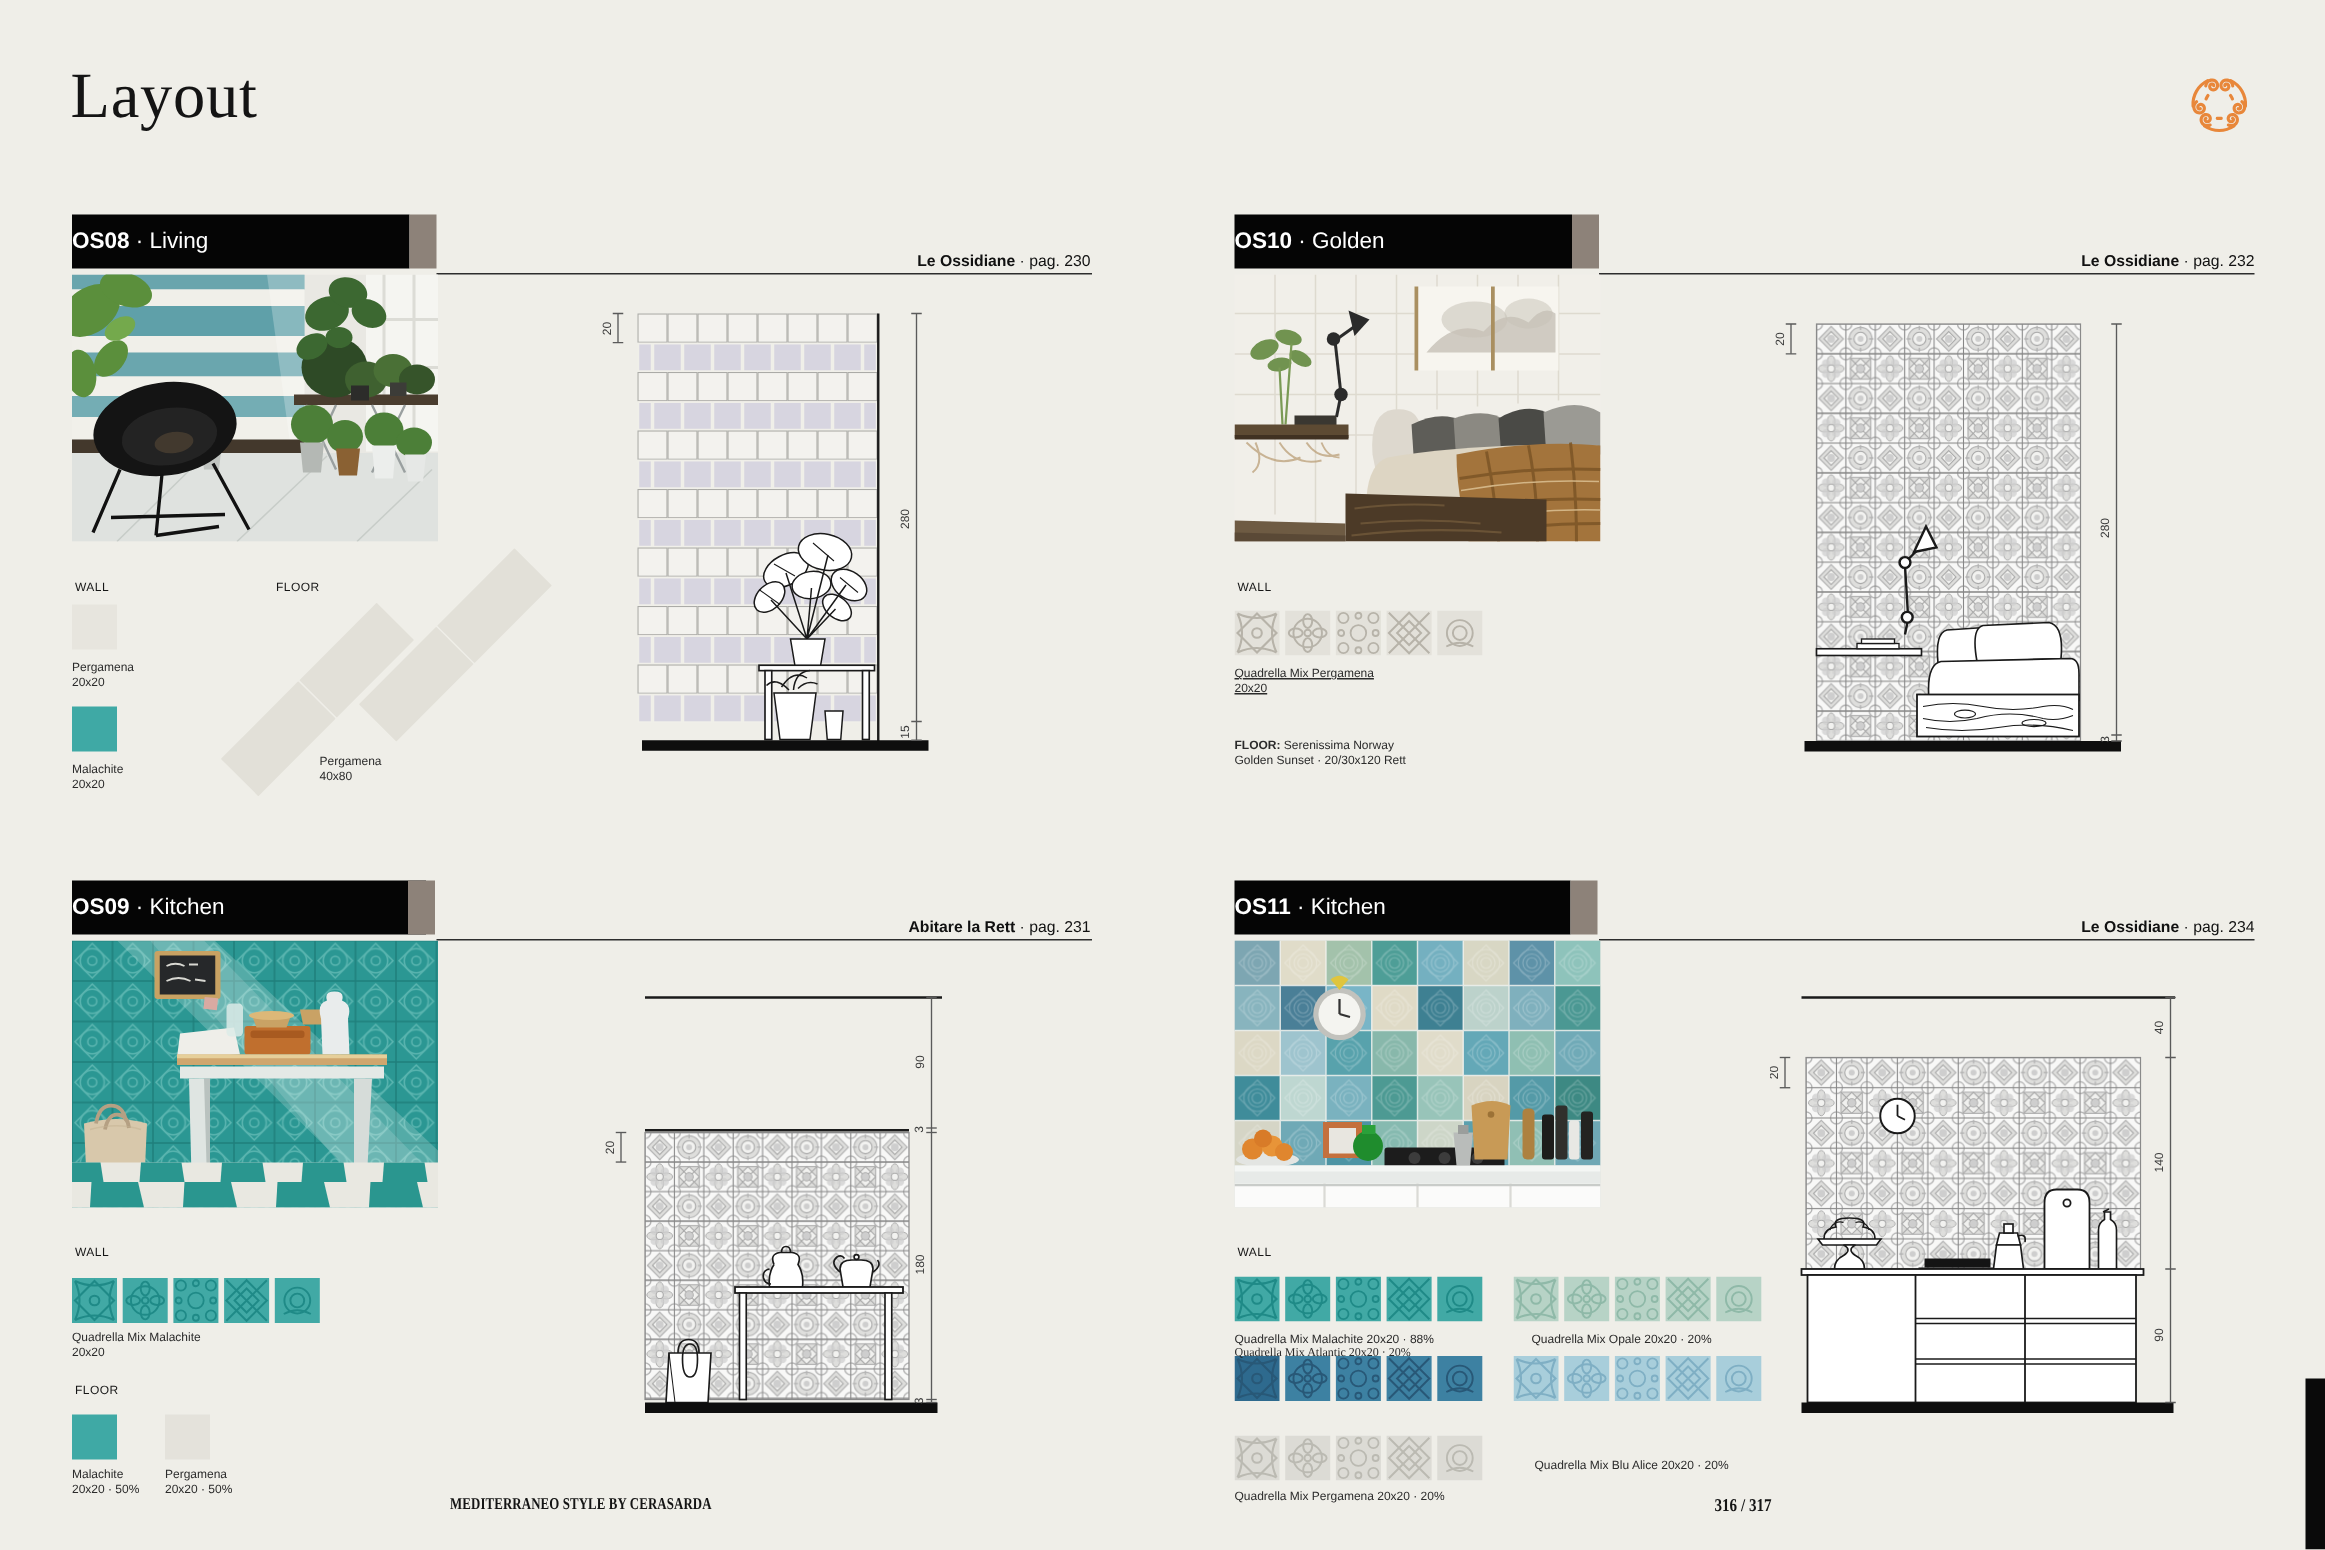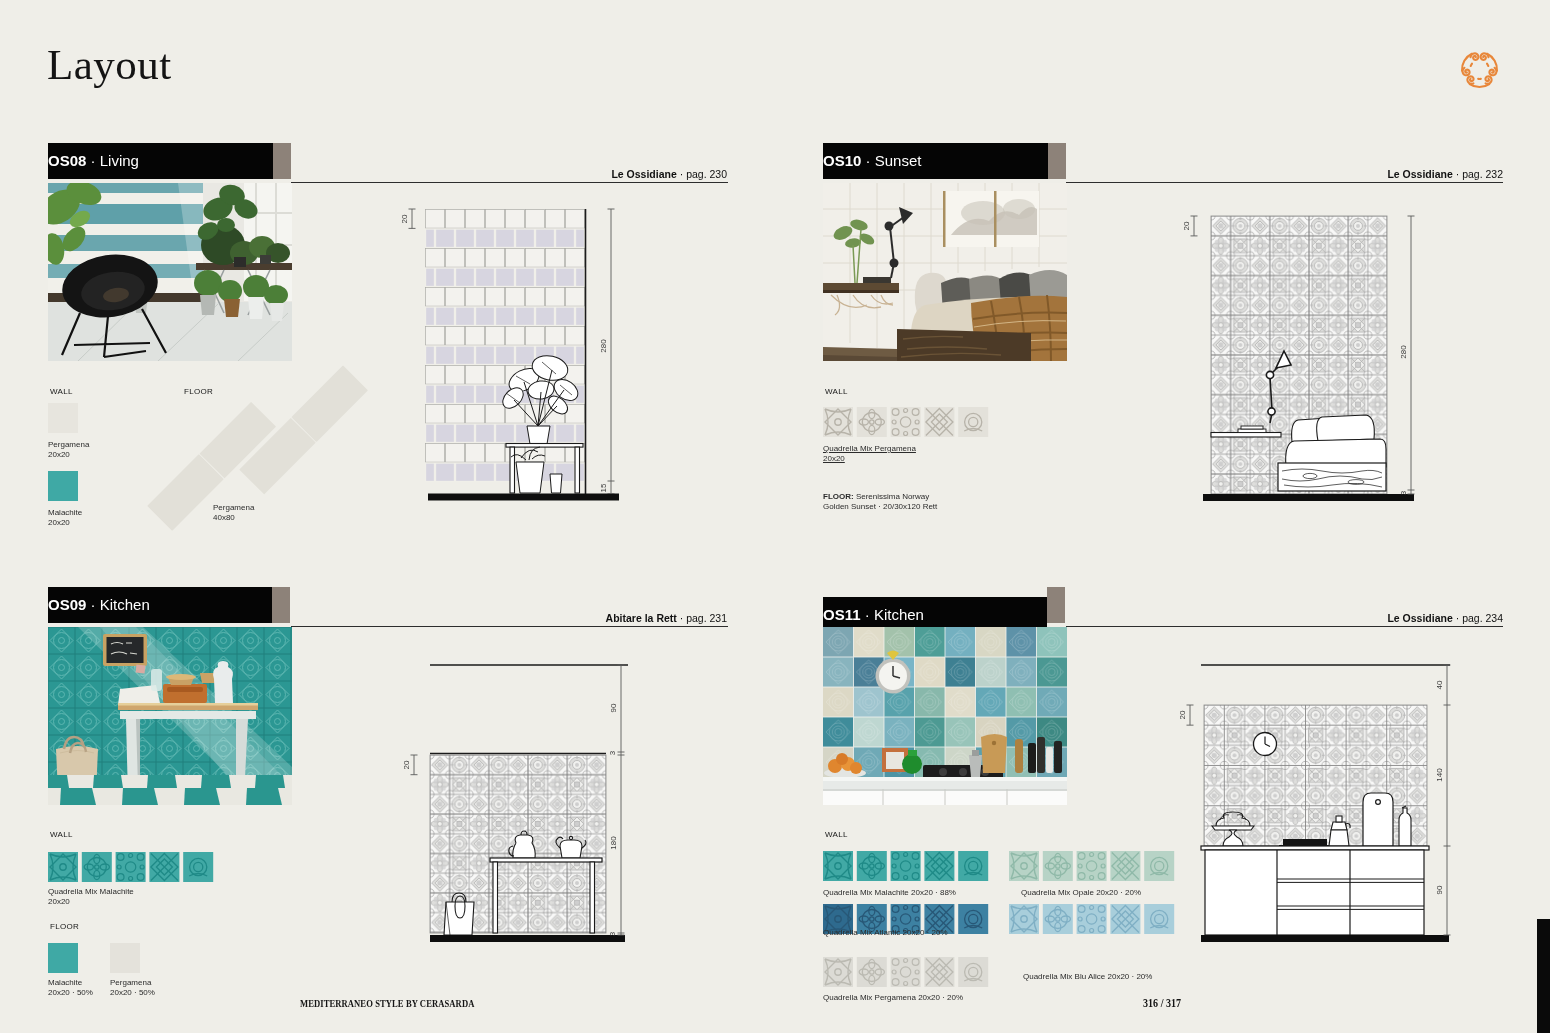--- a/index.html
+++ b/index.html
@@ -345,21 +345,21 @@
   <g stroke="#5a5a5a" stroke-width="0.9">
     <line x1="211" y1="9" x2="211" y2="293.5"></line>
     <line x1="207.5" y1="9" x2="214.5" y2="9"></line>
     <line x1="207.5" y1="281" x2="214.5" y2="281"></line>
     <line x1="207.5" y1="293.5" x2="214.5" y2="293.5"></line>
   </g>
   <text x="206" y="146" font-size="8" fill="#3c3c3c" text-anchor="middle" transform="rotate(-90 206 146)" font-family="Liberation Sans, sans-serif">280</text>
   <text x="206" y="288" font-size="8" fill="#3c3c3c" text-anchor="middle" transform="rotate(-90 206 288)" font-family="Liberation Sans, sans-serif">15</text>
 </svg>
 
-<div class="hdr" style="left:823px;top:143px;width:225px;"><b>OS10</b>&nbsp;·&nbsp;<span style="font-weight:400">Sunset</span></div>
+<div class="hdr" style="left:823px;top:143px;width:225px;"><b>OS10</b>&nbsp;·&nbsp;<span style="font-weight:400">Golden</span></div>
 
 <div class="hdrgrey" style="left:1048px;top:143px;"></div>
 
 <div class="pageref" style="right:47px;top:156px;"><b>Le Ossidiane</b> · pag. 232</div>
 
 <div class="rule" style="left:1066px;top:182px;width:437px;"></div>
 
 <svg class="abs" style="left:823px;top:183px;" width="244" height="178" viewBox="0 0 244 178">
   <rect width="244" height="178" fill="#f1efe9"></rect>
 
@@ -771,21 +771,21 @@
     <line x1="217.5" y1="105" x2="224.5" y2="105"></line>
     <line x1="217.5" y1="283" x2="224.5" y2="283"></line>
     <line x1="217.5" y1="285" x2="224.5" y2="285"></line>
   </g>
   <text x="216" y="58" font-size="8" fill="#3c3c3c" text-anchor="middle" transform="rotate(-90 216 58)" font-family="Liberation Sans, sans-serif">90</text>
   <text x="215" y="103" font-size="8" fill="#3c3c3c" text-anchor="middle" transform="rotate(-90 215 103)" font-family="Liberation Sans, sans-serif">3</text>
   <text x="216" y="193" font-size="8" fill="#3c3c3c" text-anchor="middle" transform="rotate(-90 216 193)" font-family="Liberation Sans, sans-serif">180</text>
   <text x="215" y="284" font-size="8" fill="#3c3c3c" text-anchor="middle" transform="rotate(-90 215 284)" font-family="Liberation Sans, sans-serif">3</text>
 </svg>
 
-<div class="hdr" style="left:823px;top:587px;width:224px;margin-top:10px;"><b>OS11</b>&nbsp;·&nbsp;<span style="font-weight:400">Kitchen</span></div>
+<div class="hdr" style="left:823px;top:587px;width:224px;"><b>OS11</b>&nbsp;·&nbsp;<span style="font-weight:400">Kitchen</span></div>
 
 <div class="hdrgrey" style="left:1047px;top:587px;"></div>
 
 <div class="pageref" style="right:47px;top:600px;"><b>Le Ossidiane</b> · pag. 234</div>
 
 <div class="rule" style="left:1066px;top:626px;width:437px;"></div>
 
 <svg class="abs" style="left:823px;top:627px;" width="244" height="178" viewBox="0 0 244 178">
   <rect width="244" height="178" fill="#cfd8d2"></rect>
 
@@ -980,21 +980,21 @@
     <g transform="translate(101.4 0)">
       <rect width="30" height="30" fill="#3d81a2"></rect>
       <use href="#qm4" style="color:#285877"></use>
     </g>
     <g transform="translate(135.2 0)">
       <rect width="30" height="30" fill="#3d81a2"></rect>
       <use href="#qm5" style="color:#285877"></use>
     </g>
   </svg>
 
-<div class="swlab" style="left:823px;top:928px;">Quadrella Mix Atlantic 20x20 · 20%</div>
+<div class="swlab" style="left:823px;top:897px;font-family:Liberation Serif, serif;">Quadrella Mix Atlantic 20x20 · 20%</div>
 
 <svg class="abs" style="left:1009px;top:904px;" width="166" height="30" viewBox="0 0 166 30">
     <g transform="translate(0.0 0)">
       <rect width="30" height="30" fill="#a8cedb"></rect>
       <use href="#qm1" style="color:#7fafc4"></use>
     </g>
     <g transform="translate(33.8 0)">
       <rect width="30" height="30" fill="#a8cedb"></rect>
       <use href="#qm2" style="color:#7fafc4"></use>
     </g>

